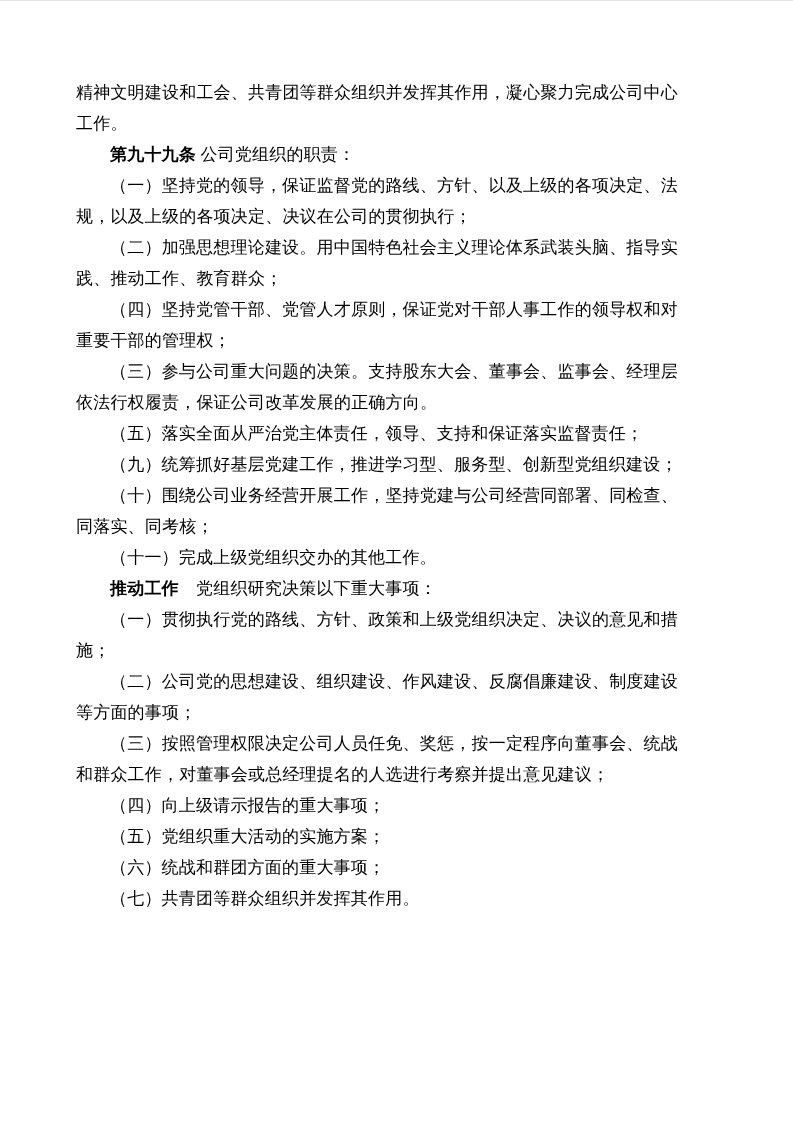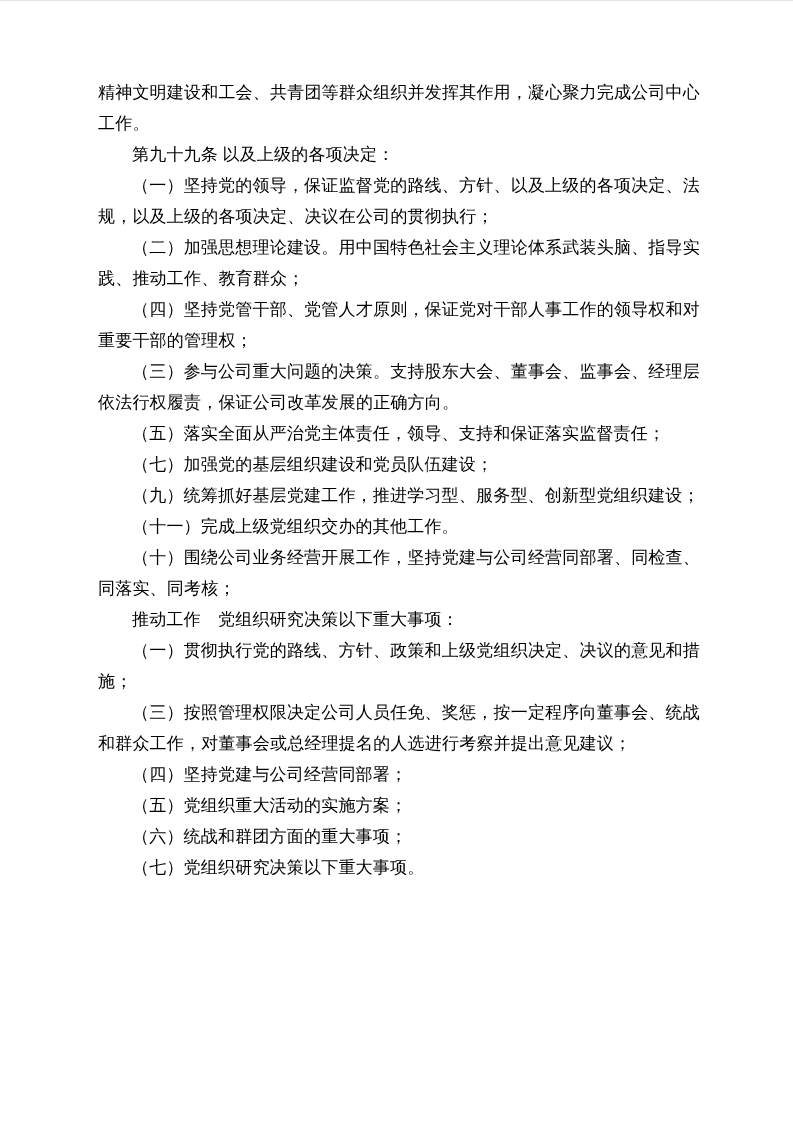--- a/index.html
+++ b/index.html
@@ -11,61 +11,61 @@
     width: 793px;
     height: 1122px;
     overflow: hidden;
   }
   .page {
     box-sizing: border-box;
     width: 793px;
     height: 1122px;
     background: #ffffff;
     border-top: 1px solid #e4e4e4; 
-    padding: 76px 92px 0 98px;
+    padding: 76px 92px 0 76px;
   }
   .doc {
     width: 602px;
     font-family: "Liberation Serif", "DejaVu Serif", serif;
     font-size: 17px;
     line-height: 31px;
     letter-spacing: 0.2px;
     color: #000000;
     text-align: justify;
     text-justify: inter-ideograph;
   }
   .doc p {
     margin: 0;
     padding: 0;
     text-indent: 2em;
   }
   .doc p.continuation {
     text-indent: 0;
   }
   .doc .term {
-    font-weight: normal;
+    font-weight: bold;
   }
 </style>
 </head>
 <body>
 
 <div class="page">
   <div class="doc" id="doc-body">
       <p class="continuation"><span>精神文明建设和工会、共青团等群众组织并发挥其作用，凝心聚力完成公司中心工作。</span></p>
-      <p class="article"><span class="term">第九十九条</span><span> 以及上级的各项决定：</span></p>
+      <p class="article"><span class="term">第九十九条</span><span> 公司党组织的职责：</span></p>
       <p class="item"><span>（一）坚持党的领导，保证监督党的路线、方针、以及上级的各项决定、法规，以及上级的各项决定、决议在公司的贯彻执行；</span></p>
       <p class="item"><span>（二）加强思想理论建设。用中国特色社会主义理论体系武装头脑、指导实践、推动工作、教育群众；</span></p>
       <p class="item"><span>（四）坚持党管干部、党管人才原则，保证党对干部人事工作的领导权和对重要干部的管理权；</span></p>
       <p class="item"><span>（三）参与公司重大问题的决策。支持股东大会、董事会、监事会、经理层依法行权履责，保证公司改革发展的正确方向。</span></p>
       <p class="item"><span>（五）落实全面从严治党主体责任，领导、支持和保证落实监督责任；</span></p>
-      <p class="item"><span>（七）加强党的基层组织建设和党员队伍建设；</span></p>
       <p class="item"><span>（九）统筹抓好基层党建工作，推进学习型、服务型、创新型党组织建设；</span></p>
+      <p class="item"><span>（十）围绕公司业务经营开展工作，坚持党建与公司经营同部署、同检查、同落实、同考核；</span></p>
       <p class="item"><span>（十一）完成上级党组织交办的其他工作。</span></p>
-      <p class="item"><span>（十）围绕公司业务经营开展工作，坚持党建与公司经营同部署、同检查、同落实、同考核；</span></p>
       <p class="article"><span class="term">推动工作</span><span>　党组织研究决策以下重大事项：</span></p>
       <p class="item"><span>（一）贯彻执行党的路线、方针、政策和上级党组织决定、决议的意见和措施；</span></p>
+      <p class="item"><span>（二）公司党的思想建设、组织建设、作风建设、反腐倡廉建设、制度建设等方面的事项；</span></p>
       <p class="item"><span>（三）按照管理权限决定公司人员任免、奖惩，按一定程序向董事会、统战和群众工作，对董事会或总经理提名的人选进行考察并提出意见建议；</span></p>
-      <p class="item"><span>（四）坚持党建与公司经营同部署；</span></p>
+      <p class="item"><span>（四）向上级请示报告的重大事项；</span></p>
       <p class="item"><span>（五）党组织重大活动的实施方案；</span></p>
       <p class="item"><span>（六）统战和群团方面的重大事项；</span></p>
-      <p class="item"><span>（七）党组织研究决策以下重大事项。</span></p>
+      <p class="item"><span>（七）共青团等群众组织并发挥其作用。</span></p>
     </div>
 </div>
 
 </body></html>

